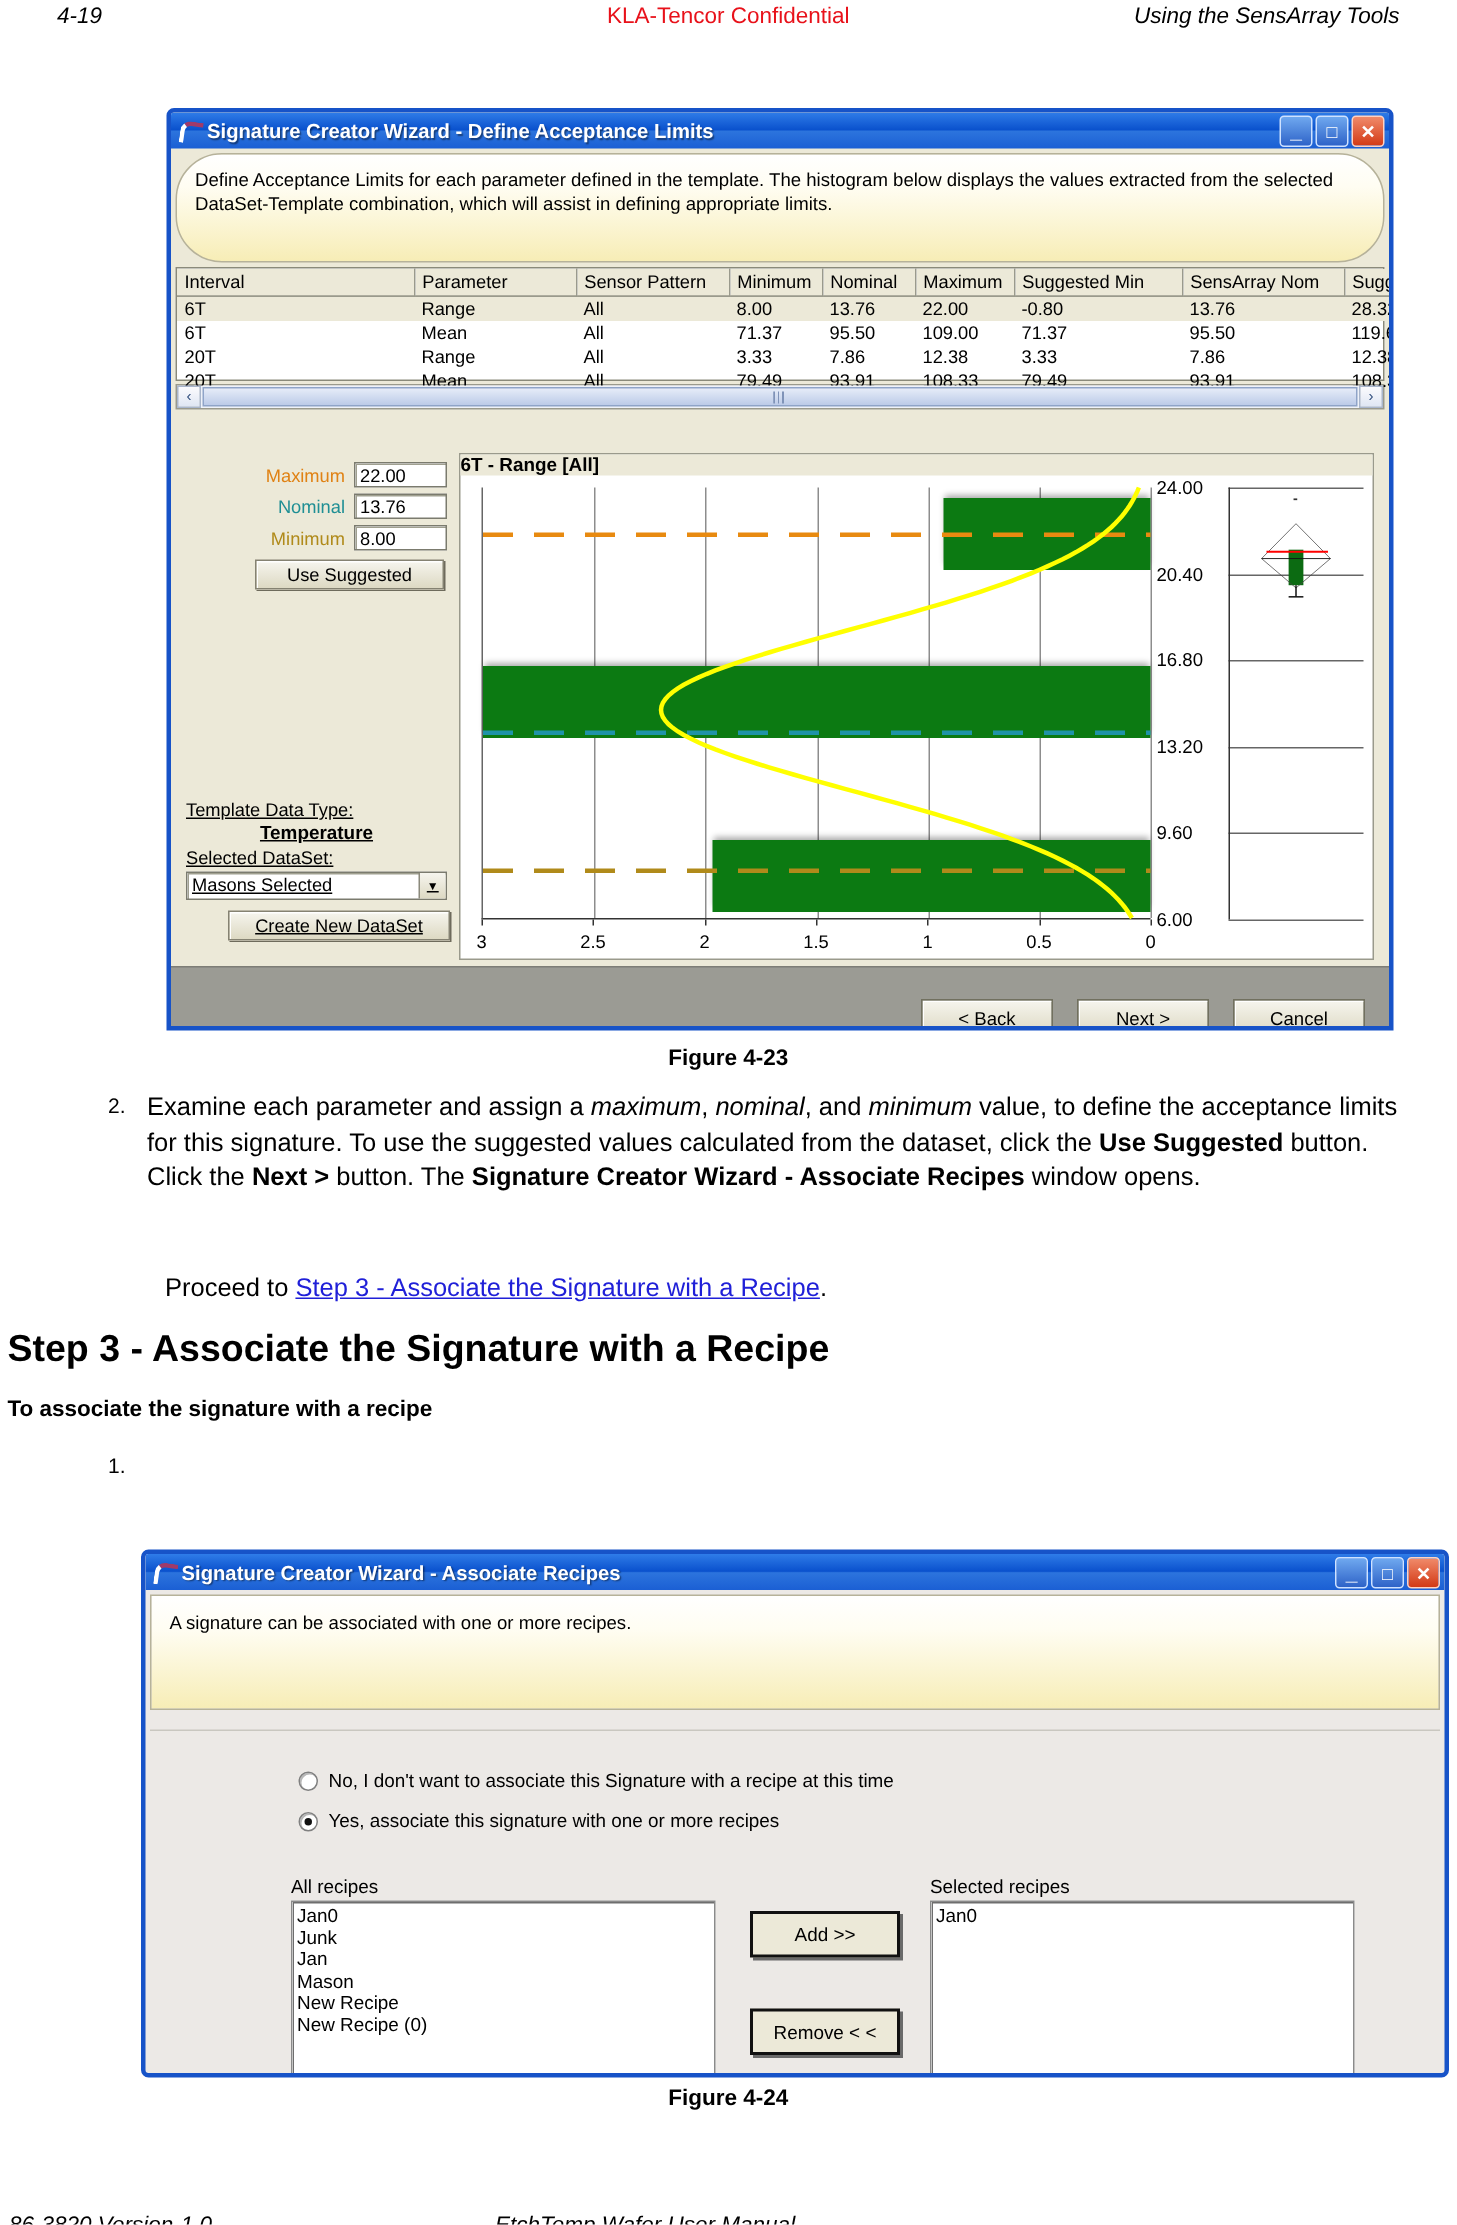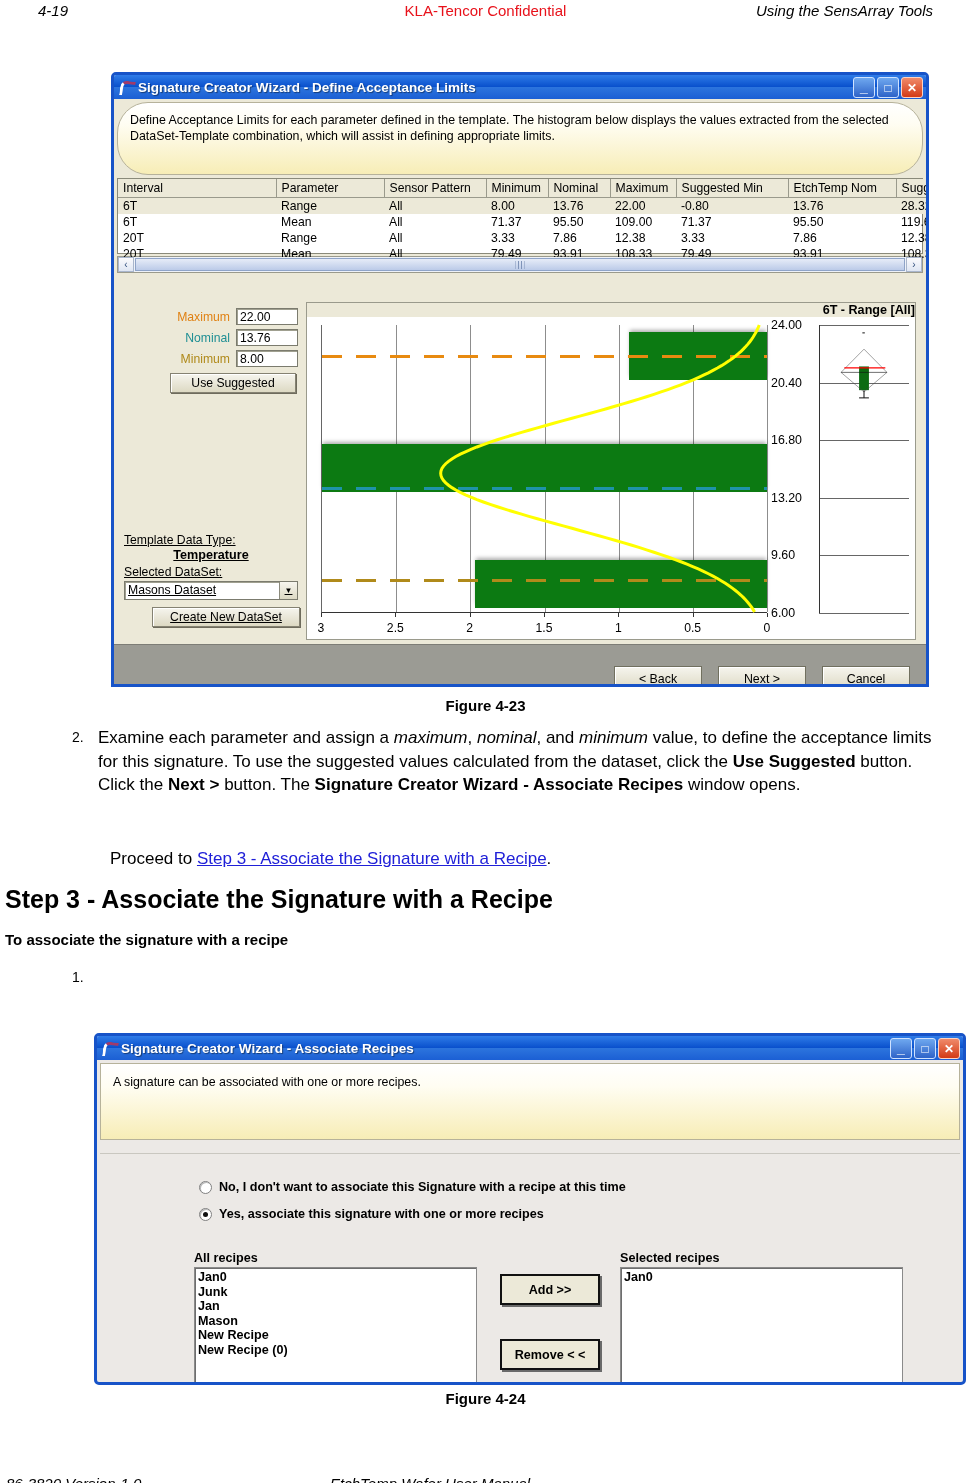--- a/index.html
+++ b/index.html
@@ -69,21 +69,21 @@
   .frow .inp{width:62px;height:17px;background:#fff;border:1px solid #7b7b6e;
      box-shadow:inset 1px 1px 0 #a0a090;font-size:12.2px;padding:0 3px;
      display:flex;align-items:center;box-sizing:border-box;}
   .lbl-max{color:#e08214;} .lbl-nom{color:#1f8f94;} .lbl-min{color:#b08a1a;}
   .xbtn{background:linear-gradient(180deg,#f6f5ee,#ddd9c3);border:1px solid #858272;
      box-shadow:inset 1px 1px 0 #fff,1px 1px 0 #6e6b5c;font-size:12.2px;
      text-align:center;padding:2px 0;cursor:default;}
 
   
   .chart{position:absolute;background:#fff;border:1px solid #9a9a8c;box-sizing:border-box;}
-  .ctitle{position:absolute;left:0;right:0;top:0;text-align:right;font-size:12.6px;
+  .ctitle{position:absolute;left:0;right:0;top:0;text-align:left;font-size:12.6px;
      font-weight:bold;background:#ece9d8;}
   .plot{position:absolute;background:#fff;box-sizing:border-box;
      border-left:1px solid #666;border-bottom:1px solid #333;}
   .vgrid{position:absolute;top:0;bottom:0;width:1px;background:#8d8d8d;}
   .hbar{position:absolute;background:#0c7a12;
      box-shadow:0 -3px 4px -1px rgba(0,0,0,.32);}
   .limline{position:absolute;height:3px;left:0;right:0;
      background-repeat:repeat-x;background-size:34px 3px;}
   .xtick{position:absolute;font-size:12.2px;transform:translateX(-50%);}
   .ytick{position:absolute;font-size:12.4px;transform:translateY(-50%);}
@@ -167,21 +167,21 @@
       </colgroup>
       <thead>
           <tr id="gridhead">
             <th>Interval</th>
             <th>Parameter</th>
             <th>Sensor Pattern</th>
             <th>Minimum</th>
             <th>Nominal</th>
             <th>Maximum</th>
             <th>Suggested Min</th>
-            <th>EtchTemp Nom</th>
+            <th>SensArray Nom</th>
             <th>Suggested M</th>
           </tr>
         </thead>
       <tbody id="gridbody">
           <tr class="sel">
             <td>6T</td>
             <td>Range</td>
             <td>All</td>
             <td>8.00</td>
             <td>13.76</td>
@@ -253,21 +253,21 @@
         <span class="inp">8.00</span>
       </div>
       <div class="xbtn" style="margin:6px 0 0 50px;width:124px;">Use Suggested</div>
 
       <div style="position:absolute;left:4px;top:225px;width:174px;text-decoration:underline;">
         <div style="font-size:12.2px;">Template Data Type:</div>
         <div style="font-size:12.6px;font-weight:bold;text-align:center;margin:1px 0 3px 0;">Temperature</div>
         <div style="font-size:12.2px;">Selected DataSet:</div>
         <div style="display:flex;height:19px;border:1px solid #7b7b6e;background:#fff;
                     box-shadow:inset 1px 1px 0 #a0a090;box-sizing:border-box;margin-top:2px;">
-          <span style="flex:1;font-size:12.2px;padding:1px 0 0 3px;">Masons Dataset</span>
+          <span style="flex:1;font-size:12.2px;padding:1px 0 0 3px;">Masons Selected</span>
           <span style="width:17px;background:linear-gradient(180deg,#f6f5ee,#ddd9c3);
                        border-left:1px solid #8b8a7c;display:flex;align-items:center;justify-content:center;
                        font-size:8px;">▼</span>
         </div>
         <div class="xbtn" style="margin:7px 0 0 28px;width:146px;">Create New DataSet</div>
       </div>
     </div>
 
     <div class="chart" style="left:192px;right:10px;top:2px;bottom:4px;">
       <div class="ctitle">6T - Range [All]</div>
@@ -368,21 +368,21 @@
       <span class="tbtn close">
         <span class="g">✕</span>
         </span>
     </span>
   </div>
 
   <div class="banner" style="height:77px;padding-top:10px;">
     <p>A signature can be associated with one or more recipes.</p>
   </div>
 
-  <div style="position:absolute;left:3px;right:3px;top:117px;bottom:0;background:#ece9e6;border-top:1px solid #c9c7c0;font-weight:bold;">
+  <div style="position:absolute;left:3px;right:3px;top:117px;bottom:0;background:#ece9e6;border-top:1px solid #c9c7c0;">
 
     <div style="position:absolute;left:99px;top:26px;">
       <div class="radio">
         <span class="rd"></span>
         <span>No, I don't want to associate this Signature with a recipe at this time</span>
       </div>
       <div class="radio">
         <span class="rd on"></span>
         <span>Yes, associate this signature with one or more recipes</span>
       </div>

